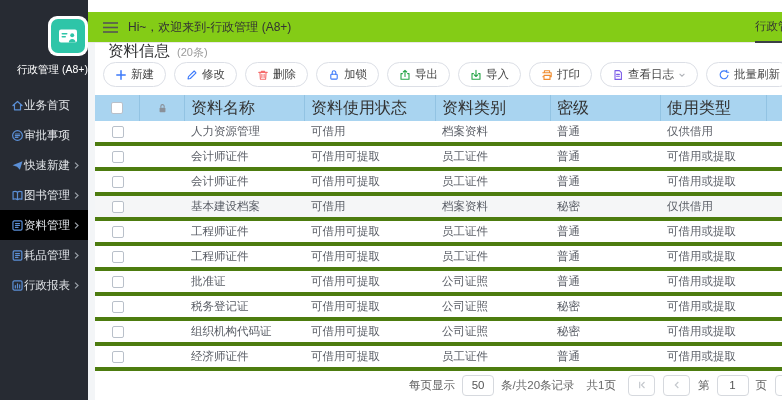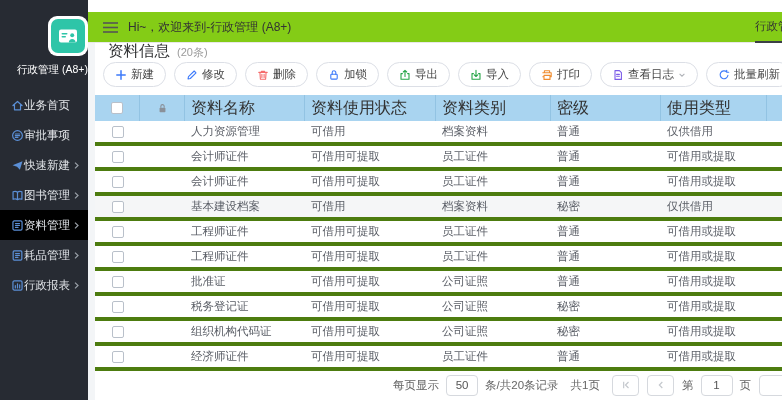--- a/index.html
+++ b/index.html
@@ -45,21 +45,21 @@
   .t-head .t-cell { color:#333; font-size:16px; height:26px; display:flex; align-items:center; border-right:1px solid #92c3e3; }
   .t-head .t-cell:last-child { border-right:none; }
   .t-body .t-row { height:25px; border-bottom:4px solid #4d7c0f; background:#fff; }
   .t-body .t-row.hl { background:#f5f6f7; }
   .t-cell { padding-left:6px; font-size:11.5px; color:#5a5e66; overflow:hidden; white-space:nowrap; }
   .t-cell.center { display:flex; justify-content:center; padding-left:0; }
   .cbx { width:12px; height:12px; border:1px solid #b9c0ca; border-radius:2px; background:#fff; cursor:pointer; }
   .hdr-lock { color:#8a9099; display:flex; } .hdr-lock svg { width:11px; height:11px; }
 
   
-  .pager { position:absolute; left:79px; top:372px; width:687px; height:26px; display:flex; align-items:center; justify-content:flex-end; font-size:11.5px; color:#666; }
+  .pager { position:absolute; left:95px; top:372px; width:687px; height:26px; display:flex; align-items:center; justify-content:flex-end; font-size:11.5px; color:#666; }
   .pg-input { width:32px; height:21px; border:1px solid #d6d9de; border-radius:4px; text-align:center; font-size:11.5px; color:#555; background:#fff; margin:0 7px; font-family:inherit; }
   .pg-btn { width:27px; height:21px; border:1px solid #d6d9de; border-radius:4px; background:#fff; display:flex; align-items:center; justify-content:center; color:#c4c8cd; cursor:pointer; flex:0 0 auto; }
   .pg-btn svg { width:10px; height:10px; }
   .pg-gap { width:12px; } .pg-gap-s { width:8px; }
   .pg-btn.cut { margin-right:-20px; }
 </style>
 </head>
 <body>
 
 <div class="sidebar">

